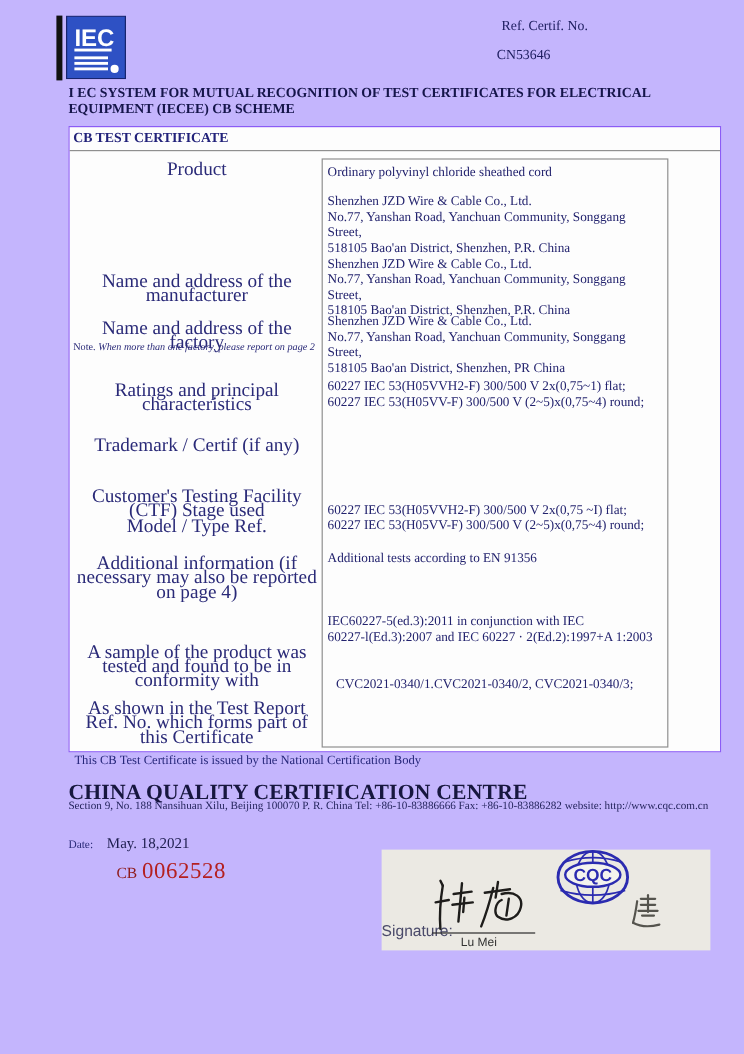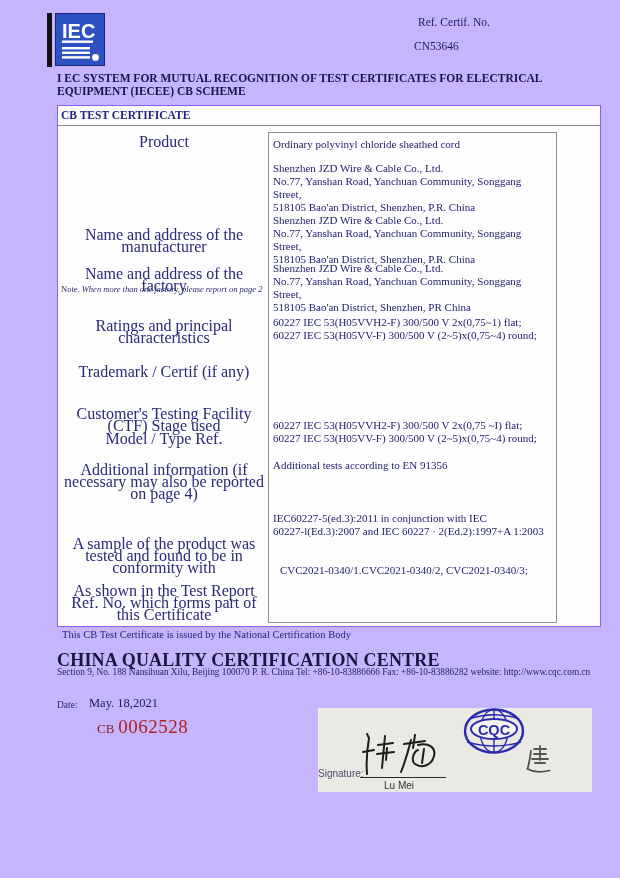--- a/index.html
+++ b/index.html
@@ -51,21 +51,21 @@
   #date-value{position:absolute;left:89px;top:696px;font-size:12.5px;color:#1d1d4e;}
   #cb-line{position:absolute;left:57px;top:716px;margin-left:40px;}
   #cb-prefix{font-size:13px;color:#8e1a1a;vertical-align:baseline;}
   #cb-number{font-size:19px;color:#b42020;letter-spacing:.5px;}
   
   #stamp-area{position:absolute;left:318px;top:708px;width:274px;height:84px;background:#ebe9e3;}
   #cqc-logo{position:absolute;left:462px;top:706px;}
   #stamp-char{position:absolute;left:525px;top:745px;}
   #signature-label{
     position:absolute;left:318px;top:768px;
-    font-family:"Liberation Sans", sans-serif;font-size:10px;color:#4a4a6a;
+    font-family:"Liberation Sans", sans-serif;font-size:13px;color:#4a4a6a;
   }
   #signature-script{position:absolute;left:355px;top:732px;}
   #signature-line{position:absolute;left:360px;top:777px;width:86px;height:1px;background:#2b2b2b;}
   #signature-name{
     position:absolute;left:384px;top:780px;
     font-family:"Liberation Sans", sans-serif;font-size:10px;color:#333;
   }
 </style>
 </head>
 <body>

